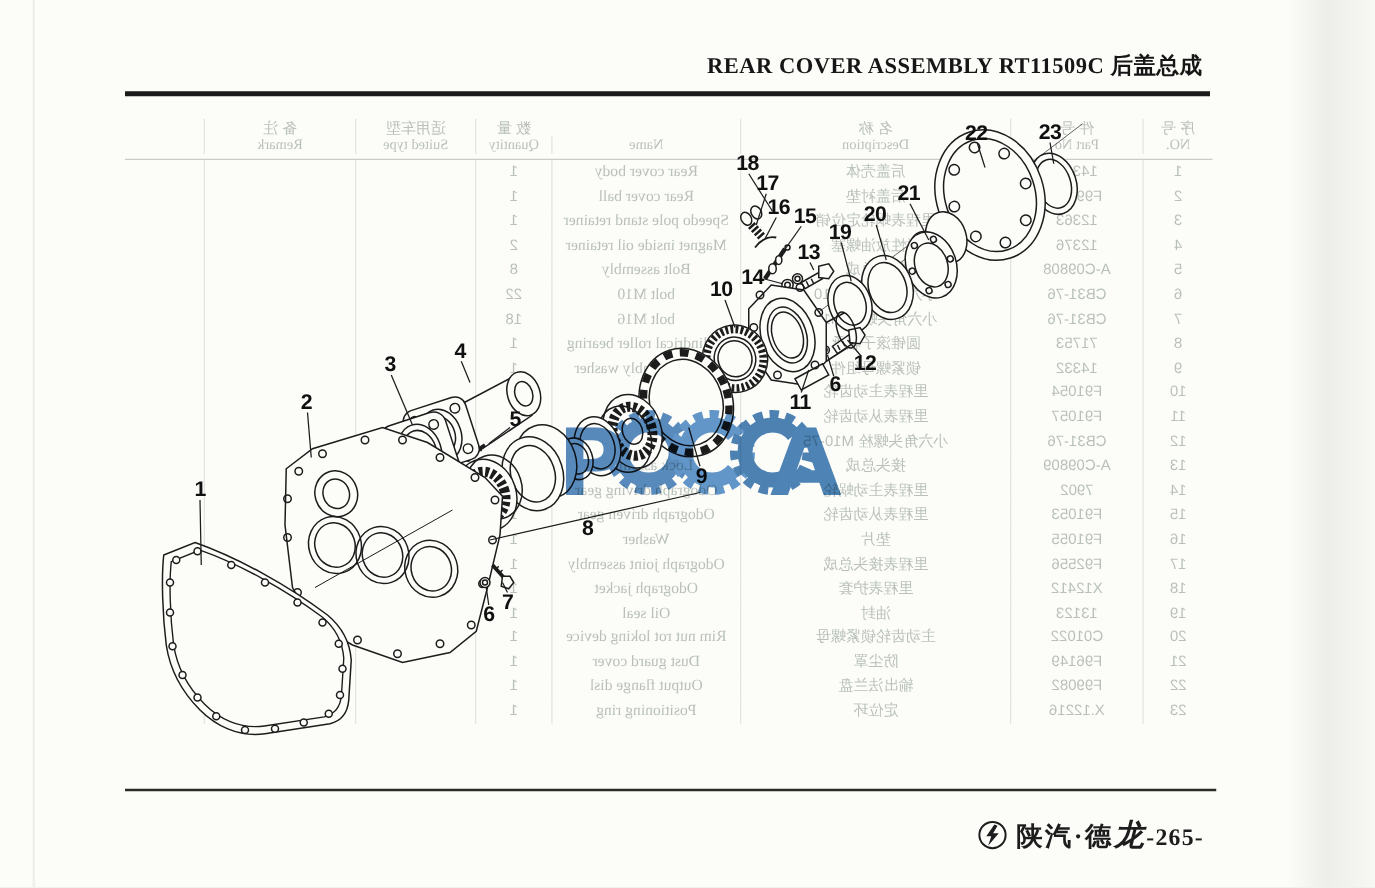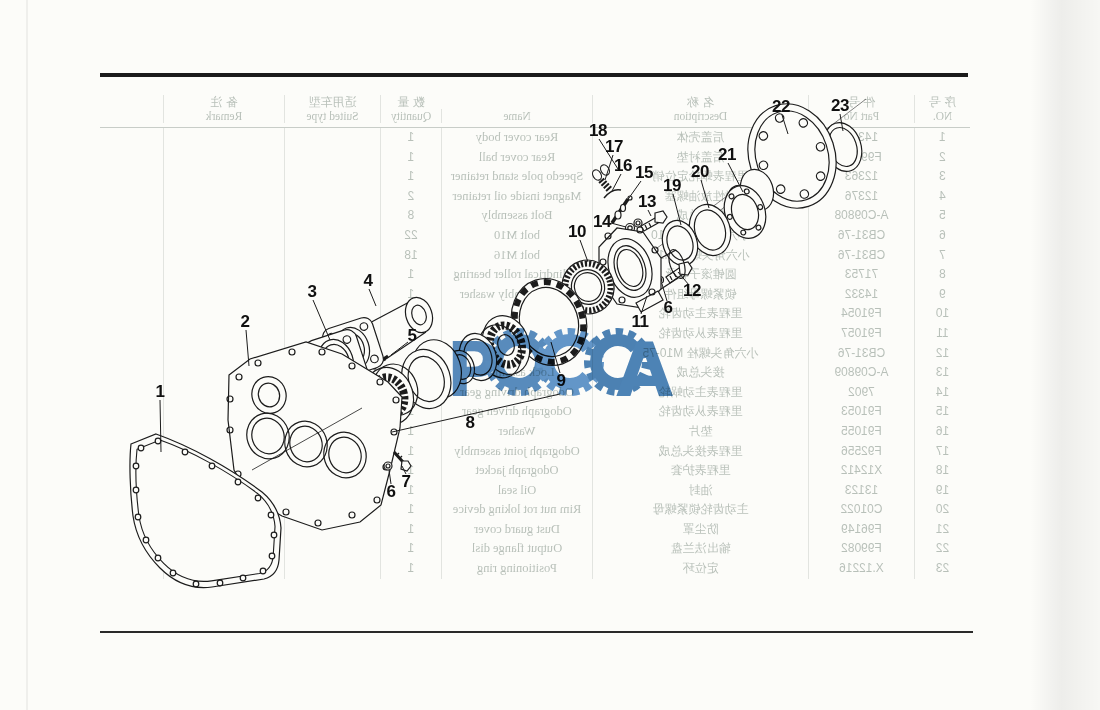--- a/index.html
+++ b/index.html
@@ -619,16 +619,26 @@
         <circle cx="570" cy="362" r="22" fill="none" stroke="#4886c4" stroke-width="12" stroke-dasharray="108 30.2" stroke-dashoffset="-15"></circle>
       </g>
       <g>
         <circle cx="618" cy="362" r="29" fill="none" stroke="#2d6dab" stroke-width="10" stroke-dasharray="7 5.2"></circle>
         <circle cx="618" cy="362" r="22" fill="none" stroke="#2d6dab" stroke-width="12" stroke-dasharray="108 30.2" stroke-dashoffset="-15"></circle>
       </g>
       <text x="616" y="396" font-family="DejaVu Sans, sans-serif" font-weight="800" font-size="74" fill="#2f6fae">A</text>
     </g>
   </svg>
 
+  <div class="title">REAR COVER ASSEMBLY RT11509C 后盖总成</div>
   <div class="rule-top"></div>
   <div class="rule-bottom"></div>
 
+  <div class="footer">
+    <svg class="logo" width="24" height="24" viewBox="0 0 24 24">
+      <circle cx="12" cy="12" r="10.5" fill="none" stroke="#1d1d1d" stroke-width="1.6"></circle>
+      <path d="M13.5,3.5 L7,13 L11,13 L8.5,20.5 L17,10.5 L12.5,10.5 L16,4.5 Z" fill="#1d1d1d"></path>
+    </svg>
+    <span class="brand">陕汽·德</span>
+    <span class="brand-last">龙</span>
+    <span class="pageno">-265-</span>
+  </div>
 </div>
 
 </body></html>

